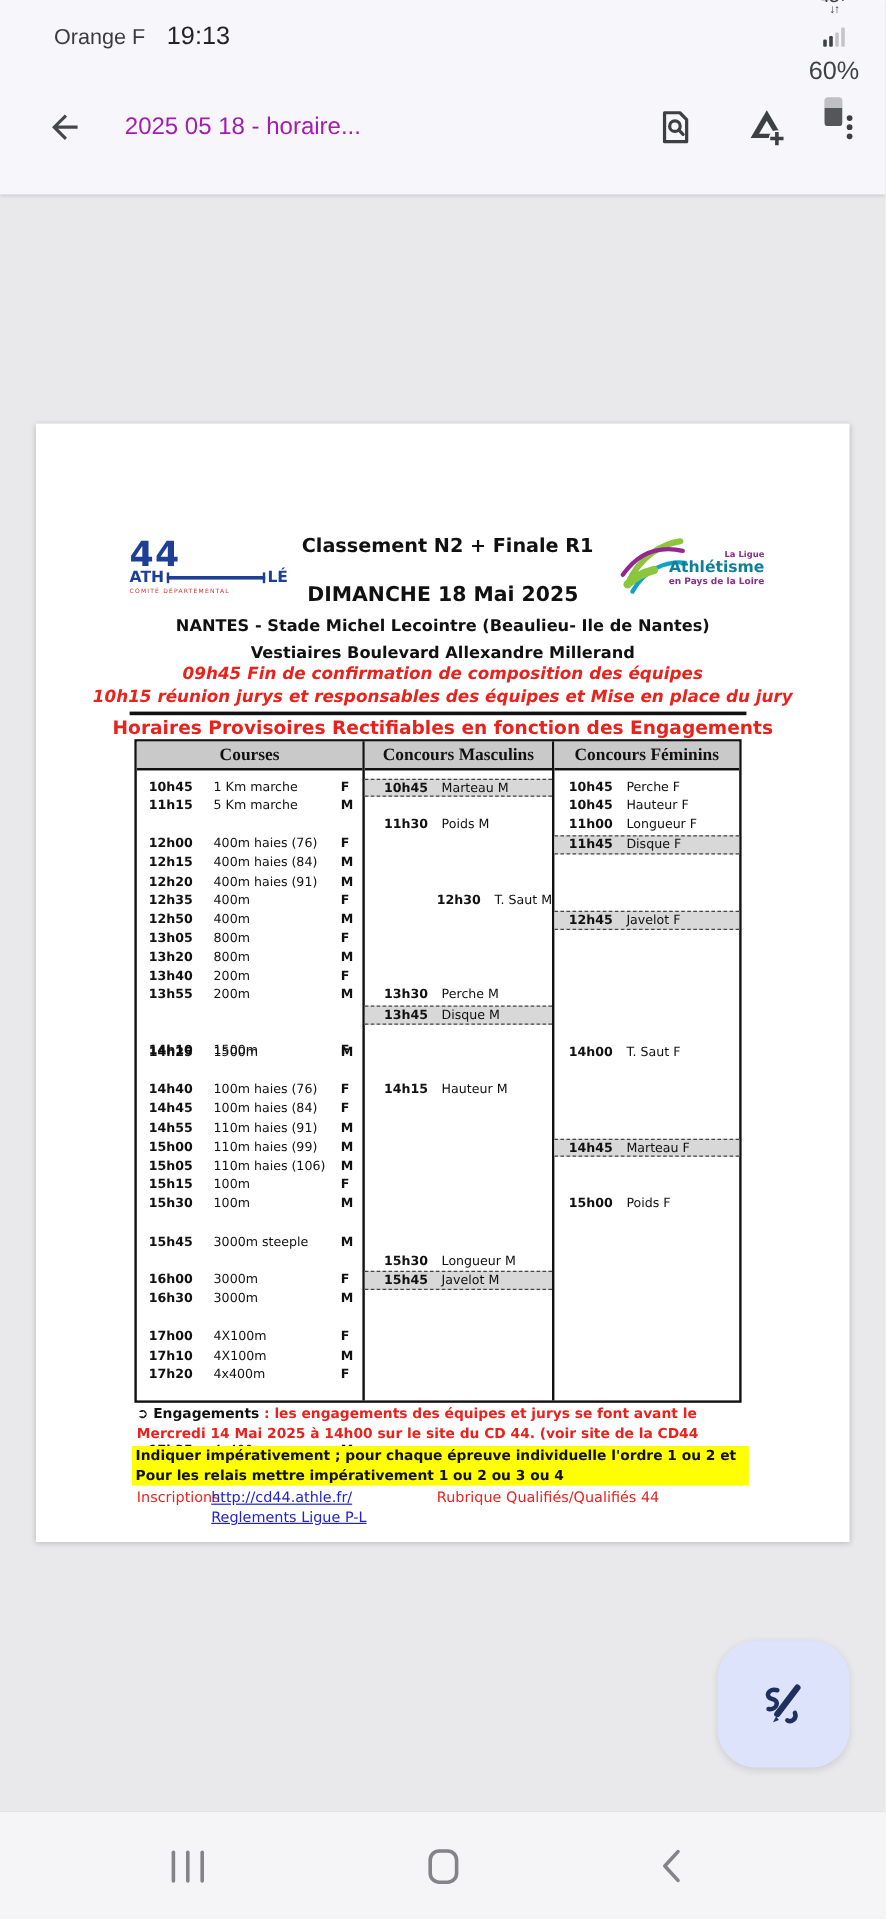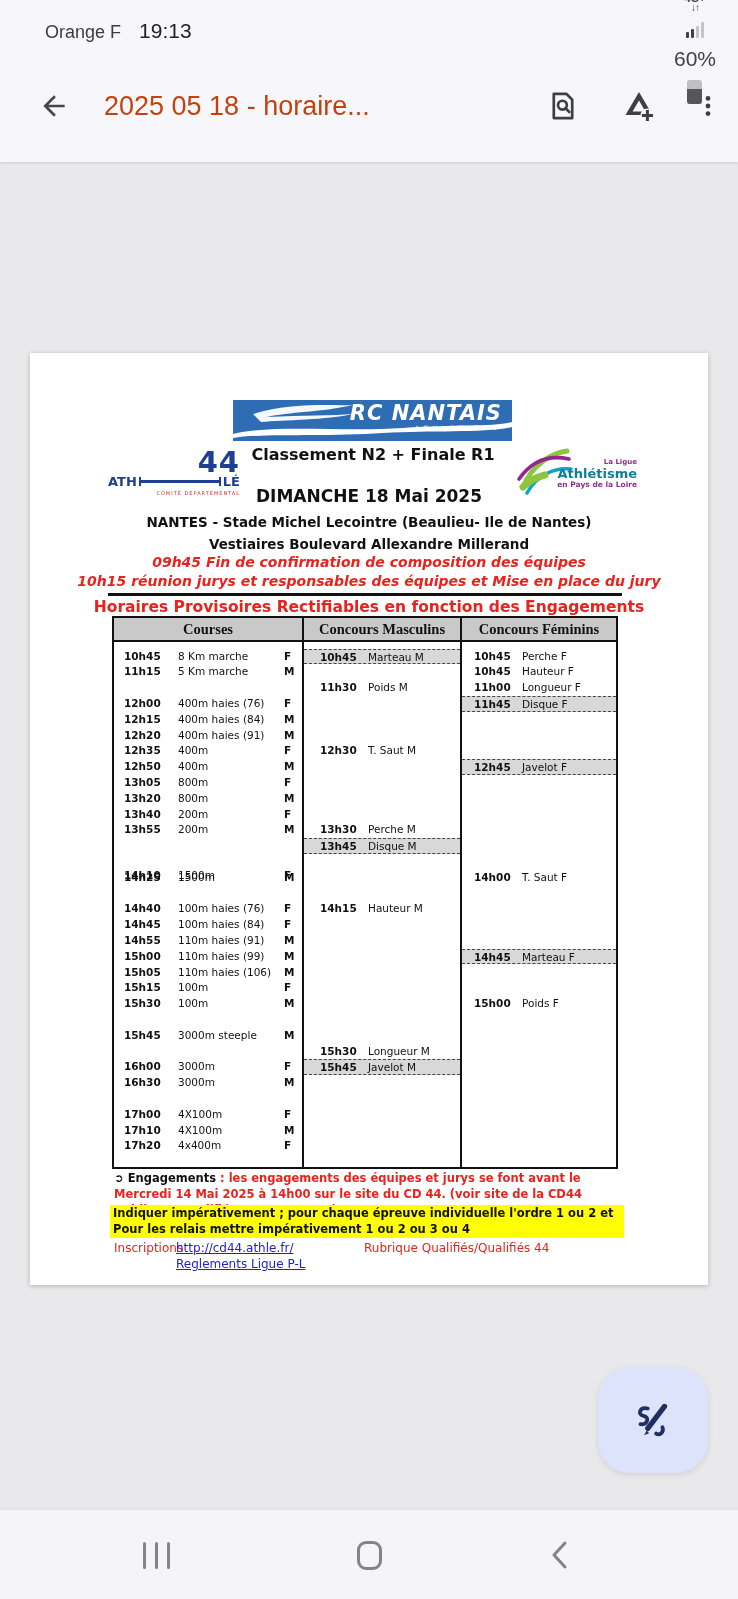--- a/index.html
+++ b/index.html
@@ -25,37 +25,37 @@
   .sigbars{display:flex;align-items:flex-end;gap:2px;height:16px;}
   .sigbars i{display:block;width:3px;border-radius:1px;background:#3f4245;}
   .sigbars i:nth-child(1){height:6px;}.sigbars i:nth-child(2){height:9px;}
   .sigbars i:nth-child(3){height:12px;background:#c5c5c9;}
   .sigbars i:nth-child(4){height:16px;background:#c5c5c9;}
   .batpct{font-size:21px;color:#3f4245;}
   .battery{width:15px;height:24px;border-radius:3px;overflow:hidden;position:relative;background:#c0c0c4;}
   .battery:before{content:"";position:absolute;left:0;bottom:0;width:100%;height:62%;background:#55565a;}
   .appbarrow{position:absolute;top:62px;left:0;right:0;height:88px;display:flex;align-items:center;}
   .backbtn{width:56px;height:56px;margin-left:26px;display:flex;align-items:center;justify-content:center;}
-  .apptitle{font-size:27px;color:#c2410c;margin-left:22px;flex:1;white-space:nowrap;overflow:hidden;}
+  .apptitle{font-size:20px;color:#a21caf;margin-left:22px;flex:1;white-space:nowrap;overflow:hidden;}
   .abicon{width:54px;height:54px;display:flex;align-items:center;justify-content:center;margin-right:22px;}
   .abicon svg{display:block;}
   
   .content{position:absolute;top:162px;bottom:90px;left:0;right:0;background:#e9e9eb;overflow:hidden;}
   .page{position:absolute;left:30px;top:191px;width:678px;height:932px;background:#fff;
         box-shadow:0 1px 5px rgba(0,0,0,.22);font-family:"DejaVu Sans",sans-serif;color:#111;}
   
   .banner{position:absolute;left:203px;top:47px;width:279px;height:41px;background:var(--banner-blue);overflow:hidden;}
   .banner svg{position:absolute;left:0;top:0;}
   .bannertext{position:absolute;right:10px;top:3px;text-align:right;color:#fff;font-style:italic;}
   .bannertext .big{font-size:21px;font-weight:800;letter-spacing:1px;line-height:21px;}
   .bannertext .sub{font-size:6px;letter-spacing:5px;line-height:7px;}
   .classement{position:absolute;left:183px;top:92px;width:320px;text-align:center;
               font-weight:700;font-size:16px;}
   
-  .logo44{position:absolute;left:78px;top:96px;width:132px;text-align:right;color:var(--navy);}
+  .logo44{position:absolute;left:78px;top:96px;width:132px;text-align:left;color:var(--navy);}
   .logo44 .num{font-size:29px;font-weight:800;letter-spacing:1px;line-height:26px;}
   .logo44 .word{display:flex;align-items:center;font-size:13px;font-weight:800;line-height:13px;}
   .logo44 .word .bar{flex:1;height:3px;background:var(--navy);margin:0 2px;position:relative;}
   .logo44 .word .bar:before,.logo44 .word .bar:after{content:"";position:absolute;top:-3px;width:2px;height:9px;background:var(--navy);}
   .logo44 .word .bar:before{left:0;}.logo44 .word .bar:after{right:0;}
   .logo44 .cap{font-size:5px;color:#d03030;letter-spacing:1px;margin-top:2px;}
   
   .liguelogo{position:absolute;left:487px;top:88px;width:120px;height:64px;}
   .liguelogo svg{position:absolute;left:-2px;top:0;}
   .liguetext{position:absolute;right:0;top:16px;text-align:right;line-height:10px;}
@@ -176,30 +176,20 @@
             <circle cx="12" cy="19" r="2.2"></circle>
           </g>
         </svg>
     </div>
   </div>
 </div>
 
 <div class="content">
   <div class="page">
 
-    <div class="banner">
-      <svg width="279" height="41" viewBox="0 0 279 41">
-        <path d="M20 14 C60 2 95 6 120 5 C90 12 55 12 34 17 C70 15 100 16 120 14 C95 20 50 20 28 22 Z" fill="#ffffff" opacity=".95"></path>
-        <path d="M0 34 C40 24 110 32 170 28 C225 24 260 27 279 22 L279 27 C250 33 200 30 150 33 C90 37 30 33 0 38 Z" fill="#ffffff"></path>
-      </svg>
-      <div class="bannertext">
-        <div class="big">RC NANTAIS</div>
-        <div class="sub">ATHLETISME</div>
-      </div>
-    </div>
 
     <div class="classement">Classement N2 + Finale R1</div>
 
     <div class="logo44">
       <div class="num">44</div>
       <div class="word">
         <span>ATH</span>
         <span class="bar"></span>
         <span>LÉ</span>
       </div>
@@ -227,21 +217,21 @@
     <div class="notice n2">10h15 réunion jurys et responsables des équipes et Mise en place du jury</div>
     <div class="hrule"></div>
     <div class="notice n3">Horaires Provisoires Rectifiables en fonction des Engagements</div>
 
     <div class="sched">
       <div class="tcol colA">
         <div class="th">Courses</div>
         <div class="tbody">
             <div class="trow" style="top: 4px;">
               <span class="t">10h45</span>
-              <span class="e">8 Km marche</span>
+              <span class="e">1 Km marche</span>
               <span class="g">F</span>
             </div>
             <div class="trow" style="top: 19.8px;">
               <span class="t">11h15</span>
               <span class="e">5 Km marche</span>
               <span class="g">M</span>
             </div>
             <div class="trow" style="top: 51.4px;">
               <span class="t">12h00</span>
               <span class="e">400m haies (76)</span>
@@ -373,21 +363,21 @@
         <div class="th">Concours Masculins</div>
         <div class="tbody">
             <div class="trow hl" style="top: 4px;">
               <span class="t">10h45</span>
               <span class="e">Marteau M</span>
             </div>
             <div class="trow" style="top: 35.6px;">
               <span class="t">11h30</span>
               <span class="e">Poids M</span>
             </div>
-            <div class="trow" style="top: 98.8px;">
+            <div class="trow" style="top: 98.8px; margin-left: 44px;">
               <span class="t">12h30</span>
               <span class="e">T. Saut M</span>
             </div>
             <div class="trow" style="top: 177.8px;">
               <span class="t">13h30</span>
               <span class="e">Perche M</span>
             </div>
             <div class="trow hl" style="top: 193.6px;">
               <span class="t">13h45</span>
               <span class="e">Disque M</span>

